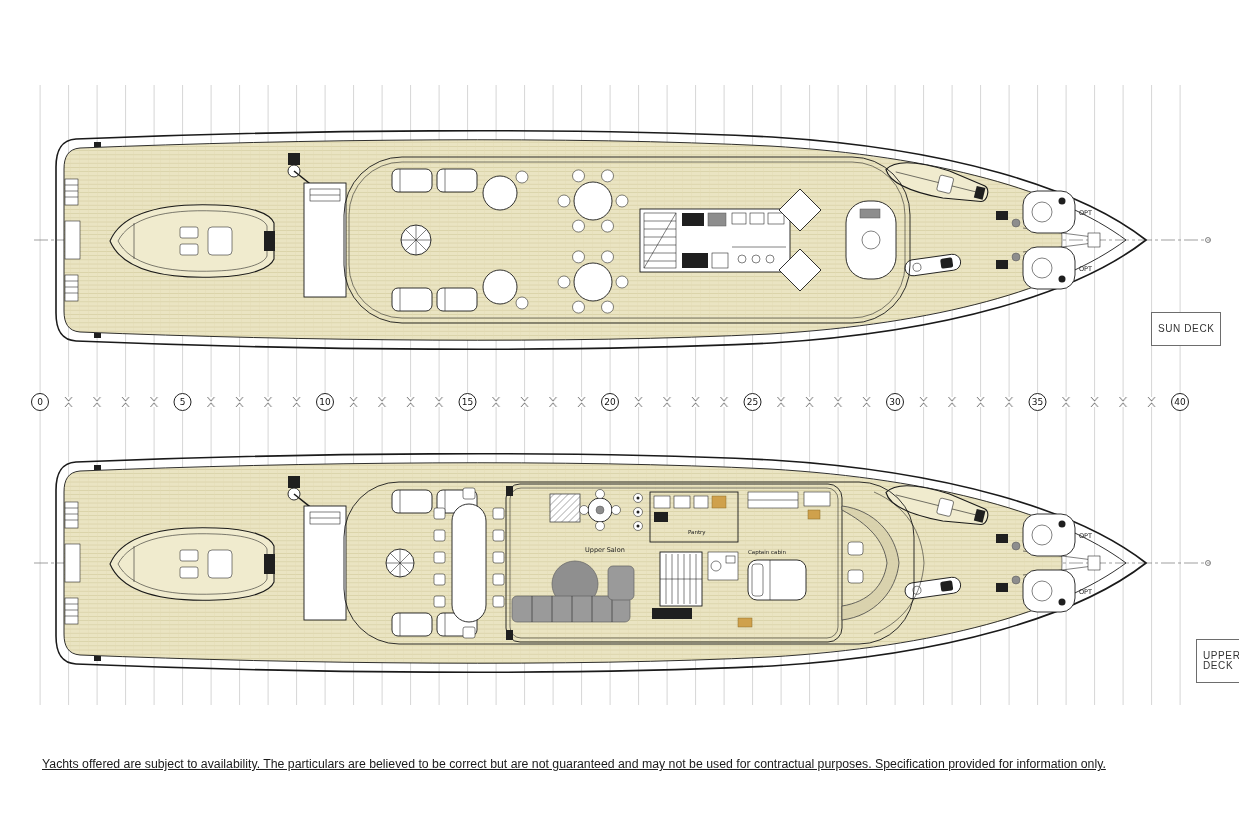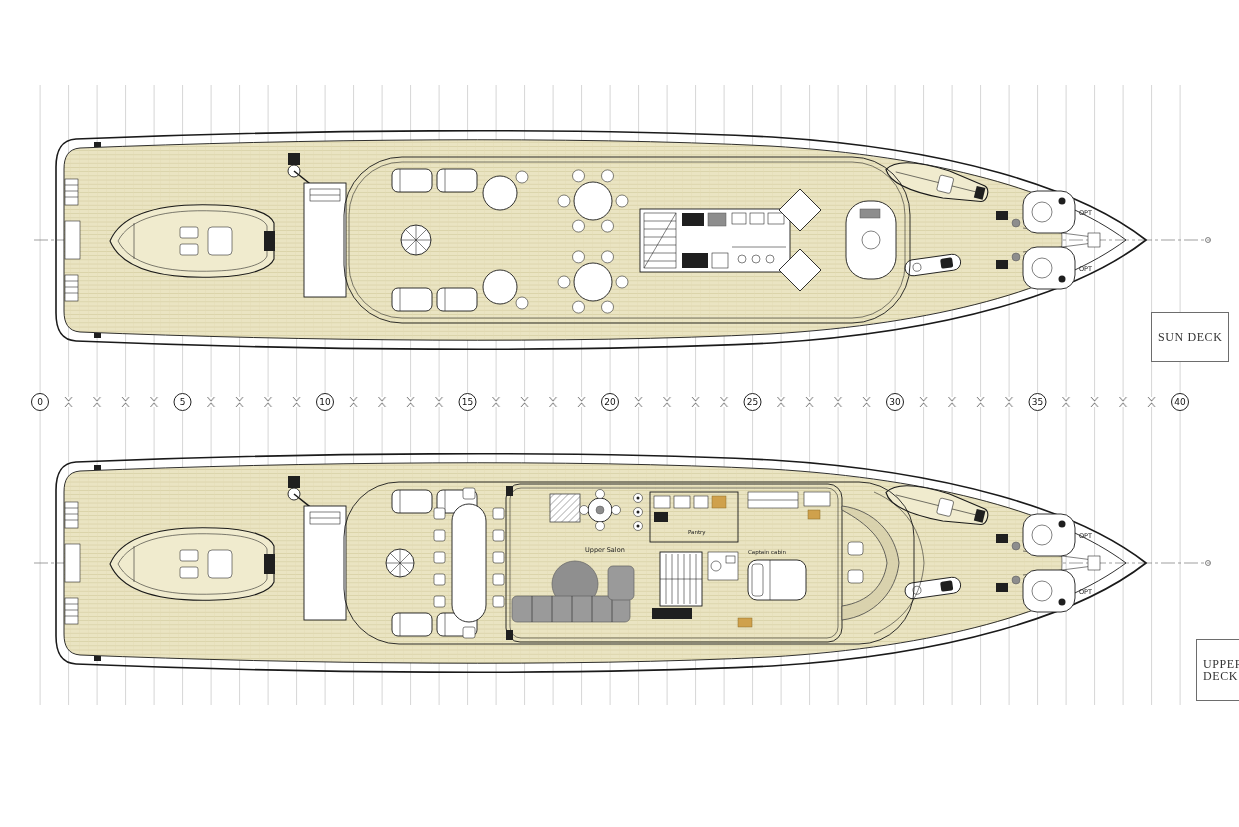--- a/index.html
+++ b/index.html
@@ -16,22 +16,22 @@
   .gf{fill:#8d8d8d;stroke:#555;stroke-width:0.5;}
   .or{fill:#cfa14c;stroke:#8a6b25;stroke-width:0.5;}
   .boat{fill:#f0ebce;stroke:#1a1a1a;stroke-width:1.1;}
   .sofa{fill:#9a9a9a;stroke:#636363;stroke-width:0.7;}
   .rc{fill:#ffffff;stroke:#222;stroke-width:1;}
   .cl{stroke:#777;stroke-width:0.7;stroke-dasharray:14 3 3 3;fill:none;}
   text.t6{font-size:6.5px;fill:#222;}
   text.t5{font-size:5.5px;fill:#222;}
   text.tr{font-size:9px;fill:#111;text-anchor:middle;}
   .deck-tag{position:absolute;border:1px solid #6d6d6d;background:#fff;color:#333;
-            font-size:12px;letter-spacing:0.6px;padding:18px 6px;line-height:1;
-            font-family:Liberation Serif, serif;}
+            font-size:10px;letter-spacing:0.6px;padding:11px 6px;line-height:1;
+            font-family:Liberation Sans, sans-serif;}
   .disclaimer{position:absolute;left:42px;top:757px;font-size:12.3px;color:#1b1b1b;
               text-decoration:underline;font-family:"Liberation Sans",sans-serif;
               white-space:nowrap;}
 </style>
 </head>
 <body>
 
 <div id="stage">
 
 <svg width="1239" height="827" viewBox="0 0 1239 827">
@@ -383,14 +383,15 @@
       <rect x="800" y="94" width="15" height="13" rx="3" class="wf thin"></rect>
       <rect x="800" y="122" width="15" height="13" rx="3" class="wf thin"></rect>
       <path class="lt" d="M826,44 C858,58 874,84 876,115 C874,146 858,172 826,186"></path>
     </g>
   </g>
 </svg>
 
 <div class="deck-tag" style="left:1151px; top:312px;">SUN DECK</div>
 <div class="deck-tag" style="left:1196px; top:639px;">UPPER DECK</div>
 
+<div class="disclaimer">Yachts offered are subject to availability. The particulars are believed to be correct but are not guaranteed and may not be used for contractual purposes. Specification provided for information only.</div>
 
 </div>
 
 </body></html>

